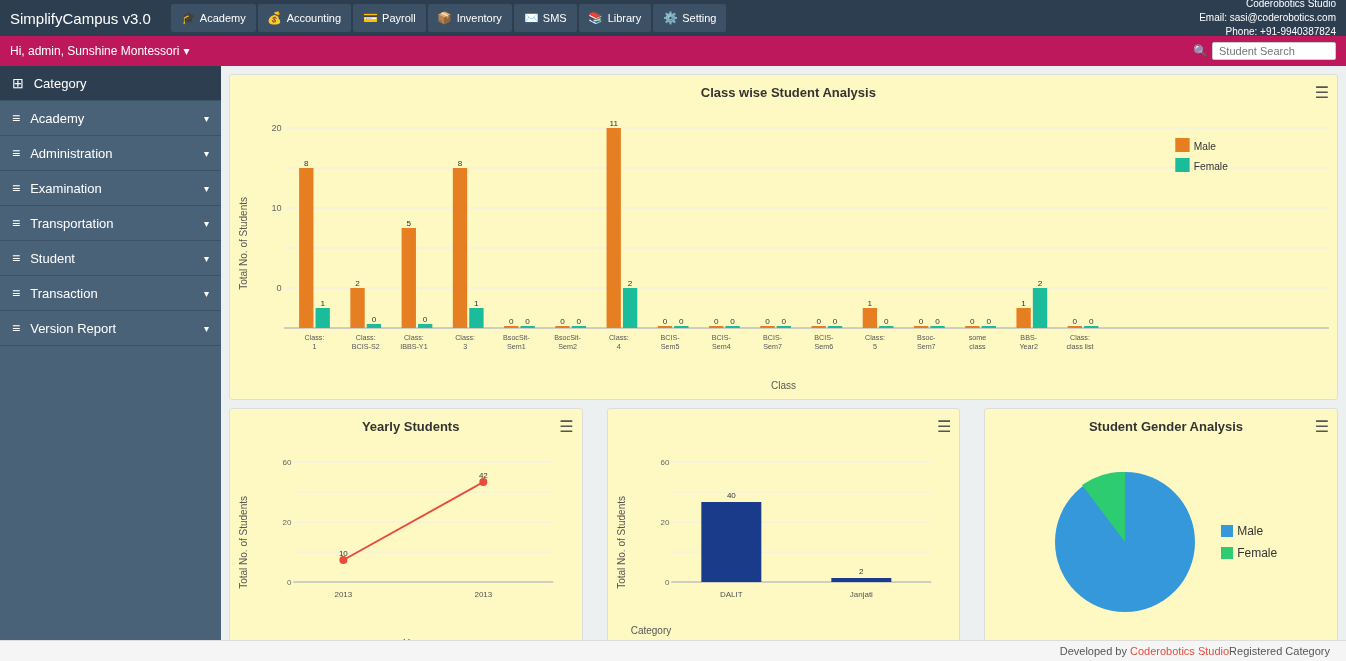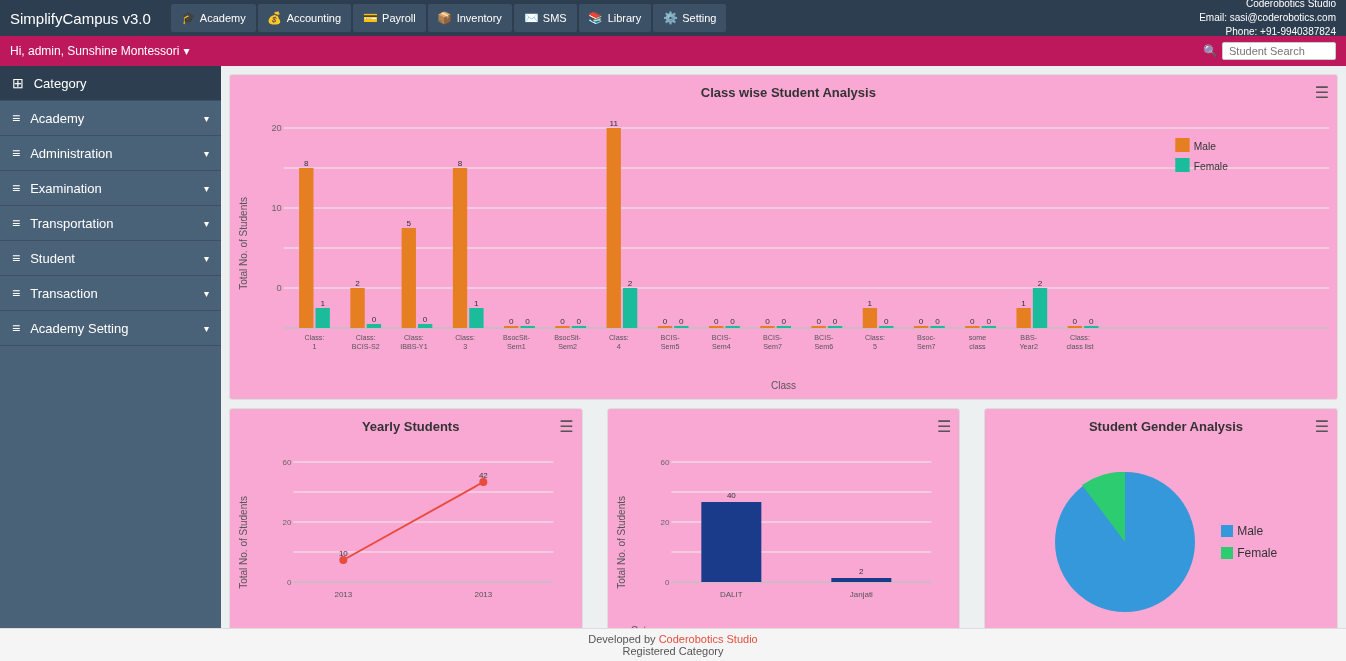--- a/index.html
+++ b/index.html
@@ -10,50 +10,50 @@
     .topbar .logo { font-size: 15px; font-weight: normal; color: #fff; margin-right: 20px; white-space: nowrap; }
     .topbar .nav-items { display: flex; flex: 1; gap: 2px; }
     .nav-btn { background: #3d5166; color: white; border: none; padding: 4px 10px; font-size: 11px; cursor: pointer; display: flex; align-items: center; gap: 4px; height: 28px; border-radius: 2px; }
     .nav-btn .nav-icon { font-size: 12px; }
     .topbar .info { font-size: 10px; text-align: right; line-height: 1.4; }
 
     
     .subheader { background: #be185d; color: white; height: 30px; display: flex; align-items: center; padding: 0 10px; flex-shrink: 0; }
     .subheader .greeting { flex: 1; font-size: 12px; display: flex; align-items: center; gap: 4px; }
     .subheader .search-area { display: flex; align-items: center; gap: 4px; }
-    .subheader input { padding: 2px 6px; font-size: 11px; border: 1px solid #ccc; border-radius: 2px; width: 114px; }
+    .subheader input { padding: 2px 6px; font-size: 11px; border: 1px solid #ccc; border-radius: 2px; width: 124px; }
 
     
     .main-layout { display: flex; flex: 1; overflow: hidden; }
 
     
     .sidebar { width: 221px; background: #4a6278; flex-shrink: 0; overflow-y: auto; }
     .sidebar-item { display: flex; align-items: center; padding: 9px 12px; color: white; cursor: pointer; border-bottom: 1px solid #3d5166; font-size: 13px; }
     .sidebar-item.active { background: #2c3e50; }
     .sidebar-item .si-icon { margin-right: 10px; font-size: 14px; }
     .sidebar-item .si-label { flex: 1; }
     .sidebar-item .si-arrow { font-size: 10px; }
 
     
     .content { flex: 1; overflow-y: auto; padding: 8px; display: flex; flex-direction: column; gap: 8px; }
 
     
-    .chart-card { background: #f9a8d4; border: 1px solid #ddd; border-radius: 3px; padding: 8px; }
+    .chart-card { background: #fef9c3; border: 1px solid #ddd; border-radius: 3px; padding: 8px; }
     .chart-header { display: flex; justify-content: space-between; align-items: center; margin-bottom: 6px; }
     .chart-title { font-size: 13px; font-weight: bold; text-align: center; flex: 1; }
     .chart-menu-btn { background: none; border: none; cursor: pointer; font-size: 16px; color: #555; }
 
     
     .charts-row { display: flex; gap: 24px; }
     .charts-row .chart-card { flex: 1; }
     .legend-item { display: flex; align-items: center; gap: 4px; }
     .legend-dot { width: 12px; height: 12px; }
 
     
-    .footer { background: #f5f5f5; border-top: 1px solid #ddd; text-align: center; padding: 4px; font-size: 11px; color: #555; flex-shrink: 0; display: flex; justify-content: flex-end; padding: 4px 16px; flex-direction: column; }
+    .footer { background: #f5f5f5; border-top: 1px solid #ddd; text-align: center; padding: 4px; font-size: 11px; color: #555; flex-shrink: 0; display: flex; justify-content: flex-end; padding: 4px 16px; }
     .footer a { color: #e74c3c; text-decoration: none; }
 
     
     .y-axis-label { font-size: 10px; color: #555; writing-mode: vertical-rl; transform: rotate(180deg); white-space: nowrap; }
   </style>
 </head>
 <body>
 
 <div class="topbar">
   <div class="logo">SimplifyCampus v3.0</div>
@@ -137,21 +137,21 @@
       <span class="si-label">Student</span>
       <span class="si-arrow">▾</span>
     </div>
     <div class="sidebar-item">
       <span class="si-icon">≡</span>
       <span class="si-label">Transaction</span>
       <span class="si-arrow">▾</span>
     </div>
     <div class="sidebar-item">
       <span class="si-icon">≡</span>
-      <span class="si-label">Academy Setting</span>
+      <span class="si-label">Version Report</span>
       <span class="si-arrow">▾</span>
     </div>
   </div>
 
   <div class="content">
 
     <div class="chart-card">
       <div class="chart-header">
         <div style="width:24px;"></div>
         <div class="chart-title">Class wise Student Analysis</div>

